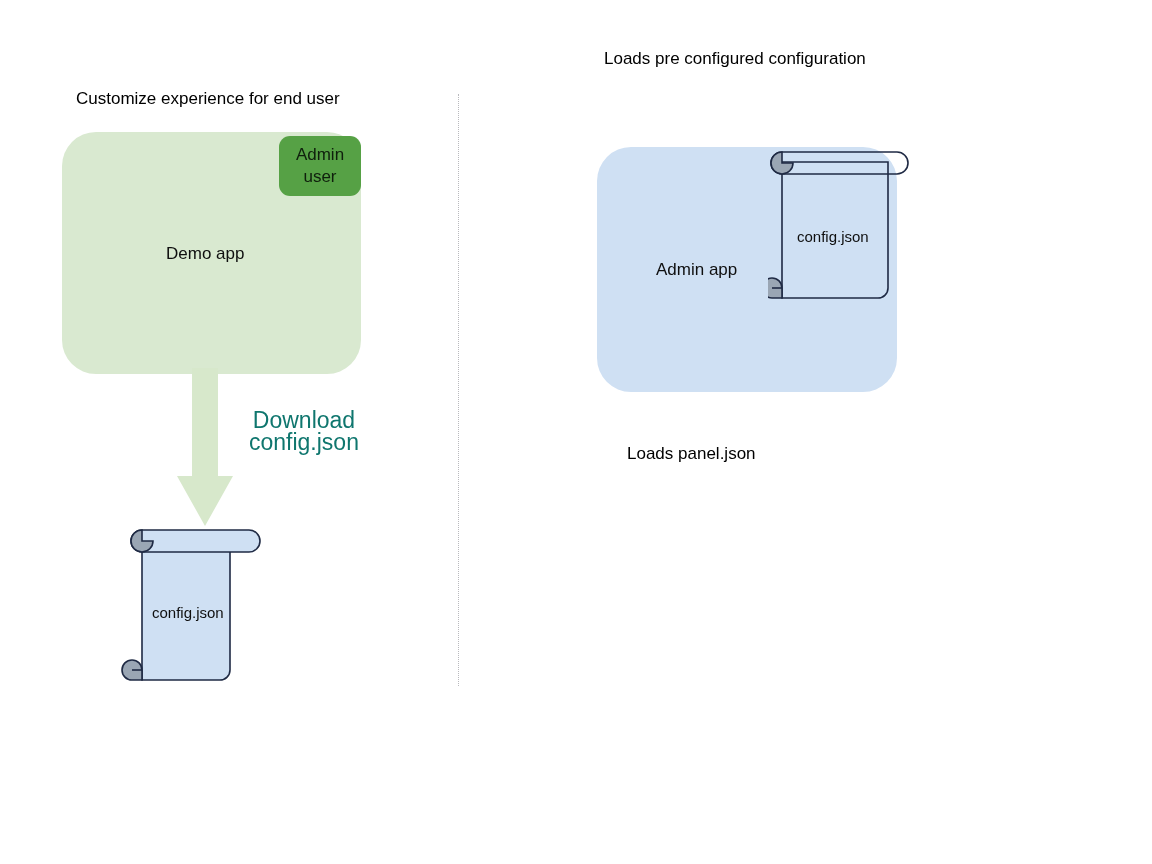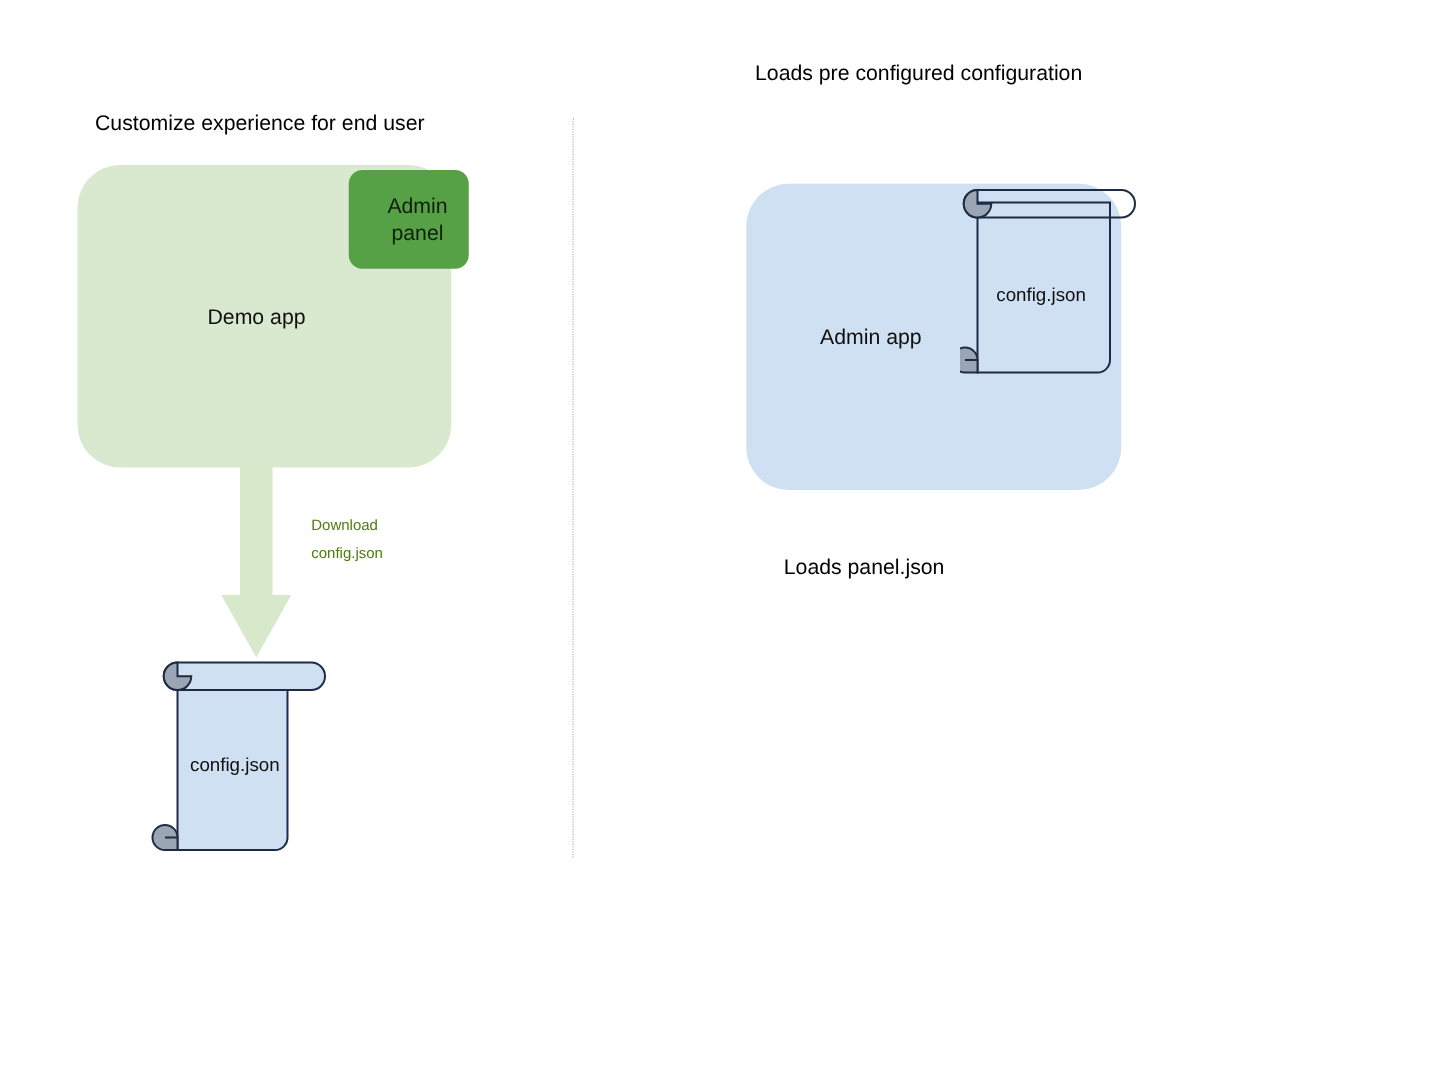--- a/index.html
+++ b/index.html
@@ -70,51 +70,51 @@
   }
   #admin-app-label { left: 166px; top: 244px; }
   #demo-app-label  { left: 656px; top: 260px; }
 
   
   #admin-panel-badge {
     position: absolute;
     left: 279px;
     top: 136px;
     width: 82px;
-    height: 79px;
+    height: 60px;
     background: #56a145;
     border-radius: 11px;
     display: flex;
     align-items: center;
     justify-content: center;
     text-align: center;
-    padding-left: 14px;
   }
   #admin-panel-label {
     font-size: 17px;
     line-height: 22px;
     color: #0f1f0c;
   }
 
   
   #download-arrow {
     position: absolute;
     left: 170px;
     top: 368px;
     width: 70px;
     height: 160px;
   }
   #arrow-caption {
     position: absolute;
     left: 249px;
     top: 409px;
-    font-size: 12px;
+    font-size: 23px;
     line-height: 22px;
     white-space: nowrap;
-    color: #4d7c0f;
+    color: #0f766e;
+    text-align: center;
   }
 
   
   .scroll-doc {
     position: absolute;
   }
   #scroll-left {
     left: 118px;
     top: 528px;
     width: 150px;
@@ -158,21 +158,21 @@
 
   <div id="divider"></div>
 
   <div class="app-box" id="admin-app-box"></div>
 
   <div class="app-label" id="admin-app-label">Demo app</div>
 
   <div id="admin-panel-badge">
     <span id="admin-panel-label">
       <span>Admin</span><br>
-      <span>panel</span>
+      <span>user</span>
     </span>
   </div>
 
   <svg id="download-arrow" viewBox="0 0 70 160">
     <path d="M22 0 H48 V108 H63 L35 158 L7 108 H22 Z" fill="#d7e8cb"></path>
   </svg>
 
   <div id="arrow-caption">
     <div>Download</div>
     <div>config.json</div>

